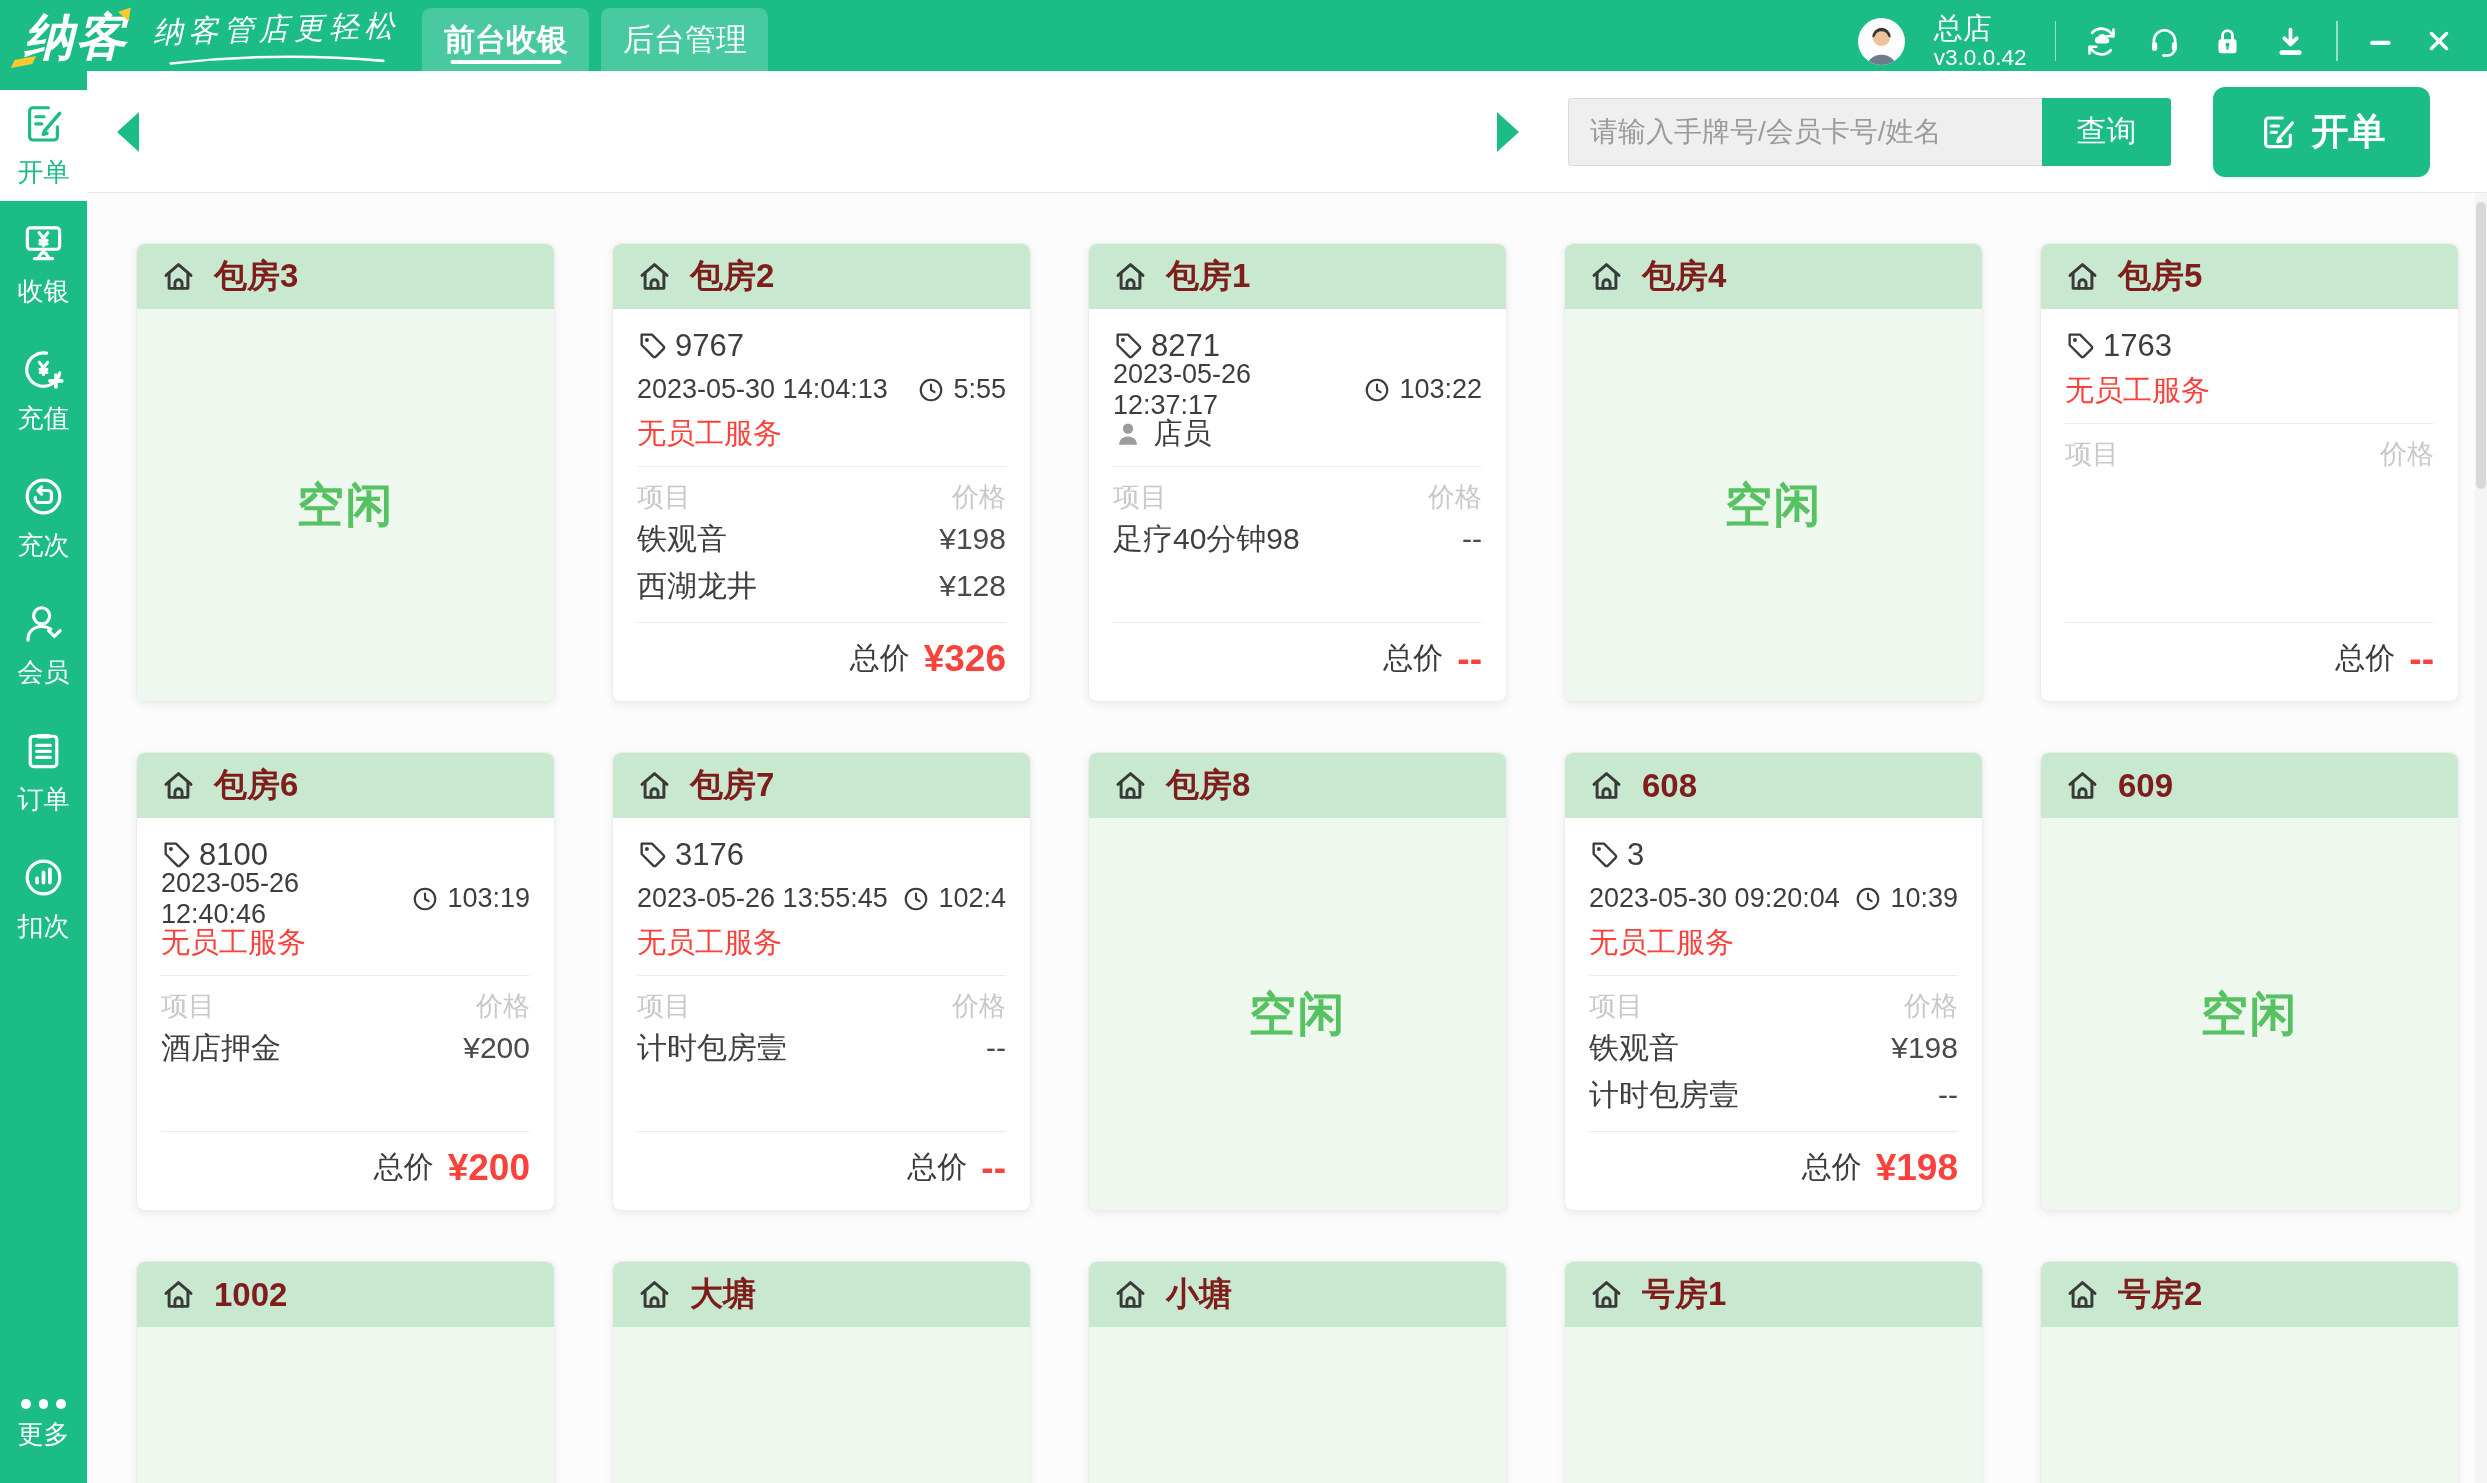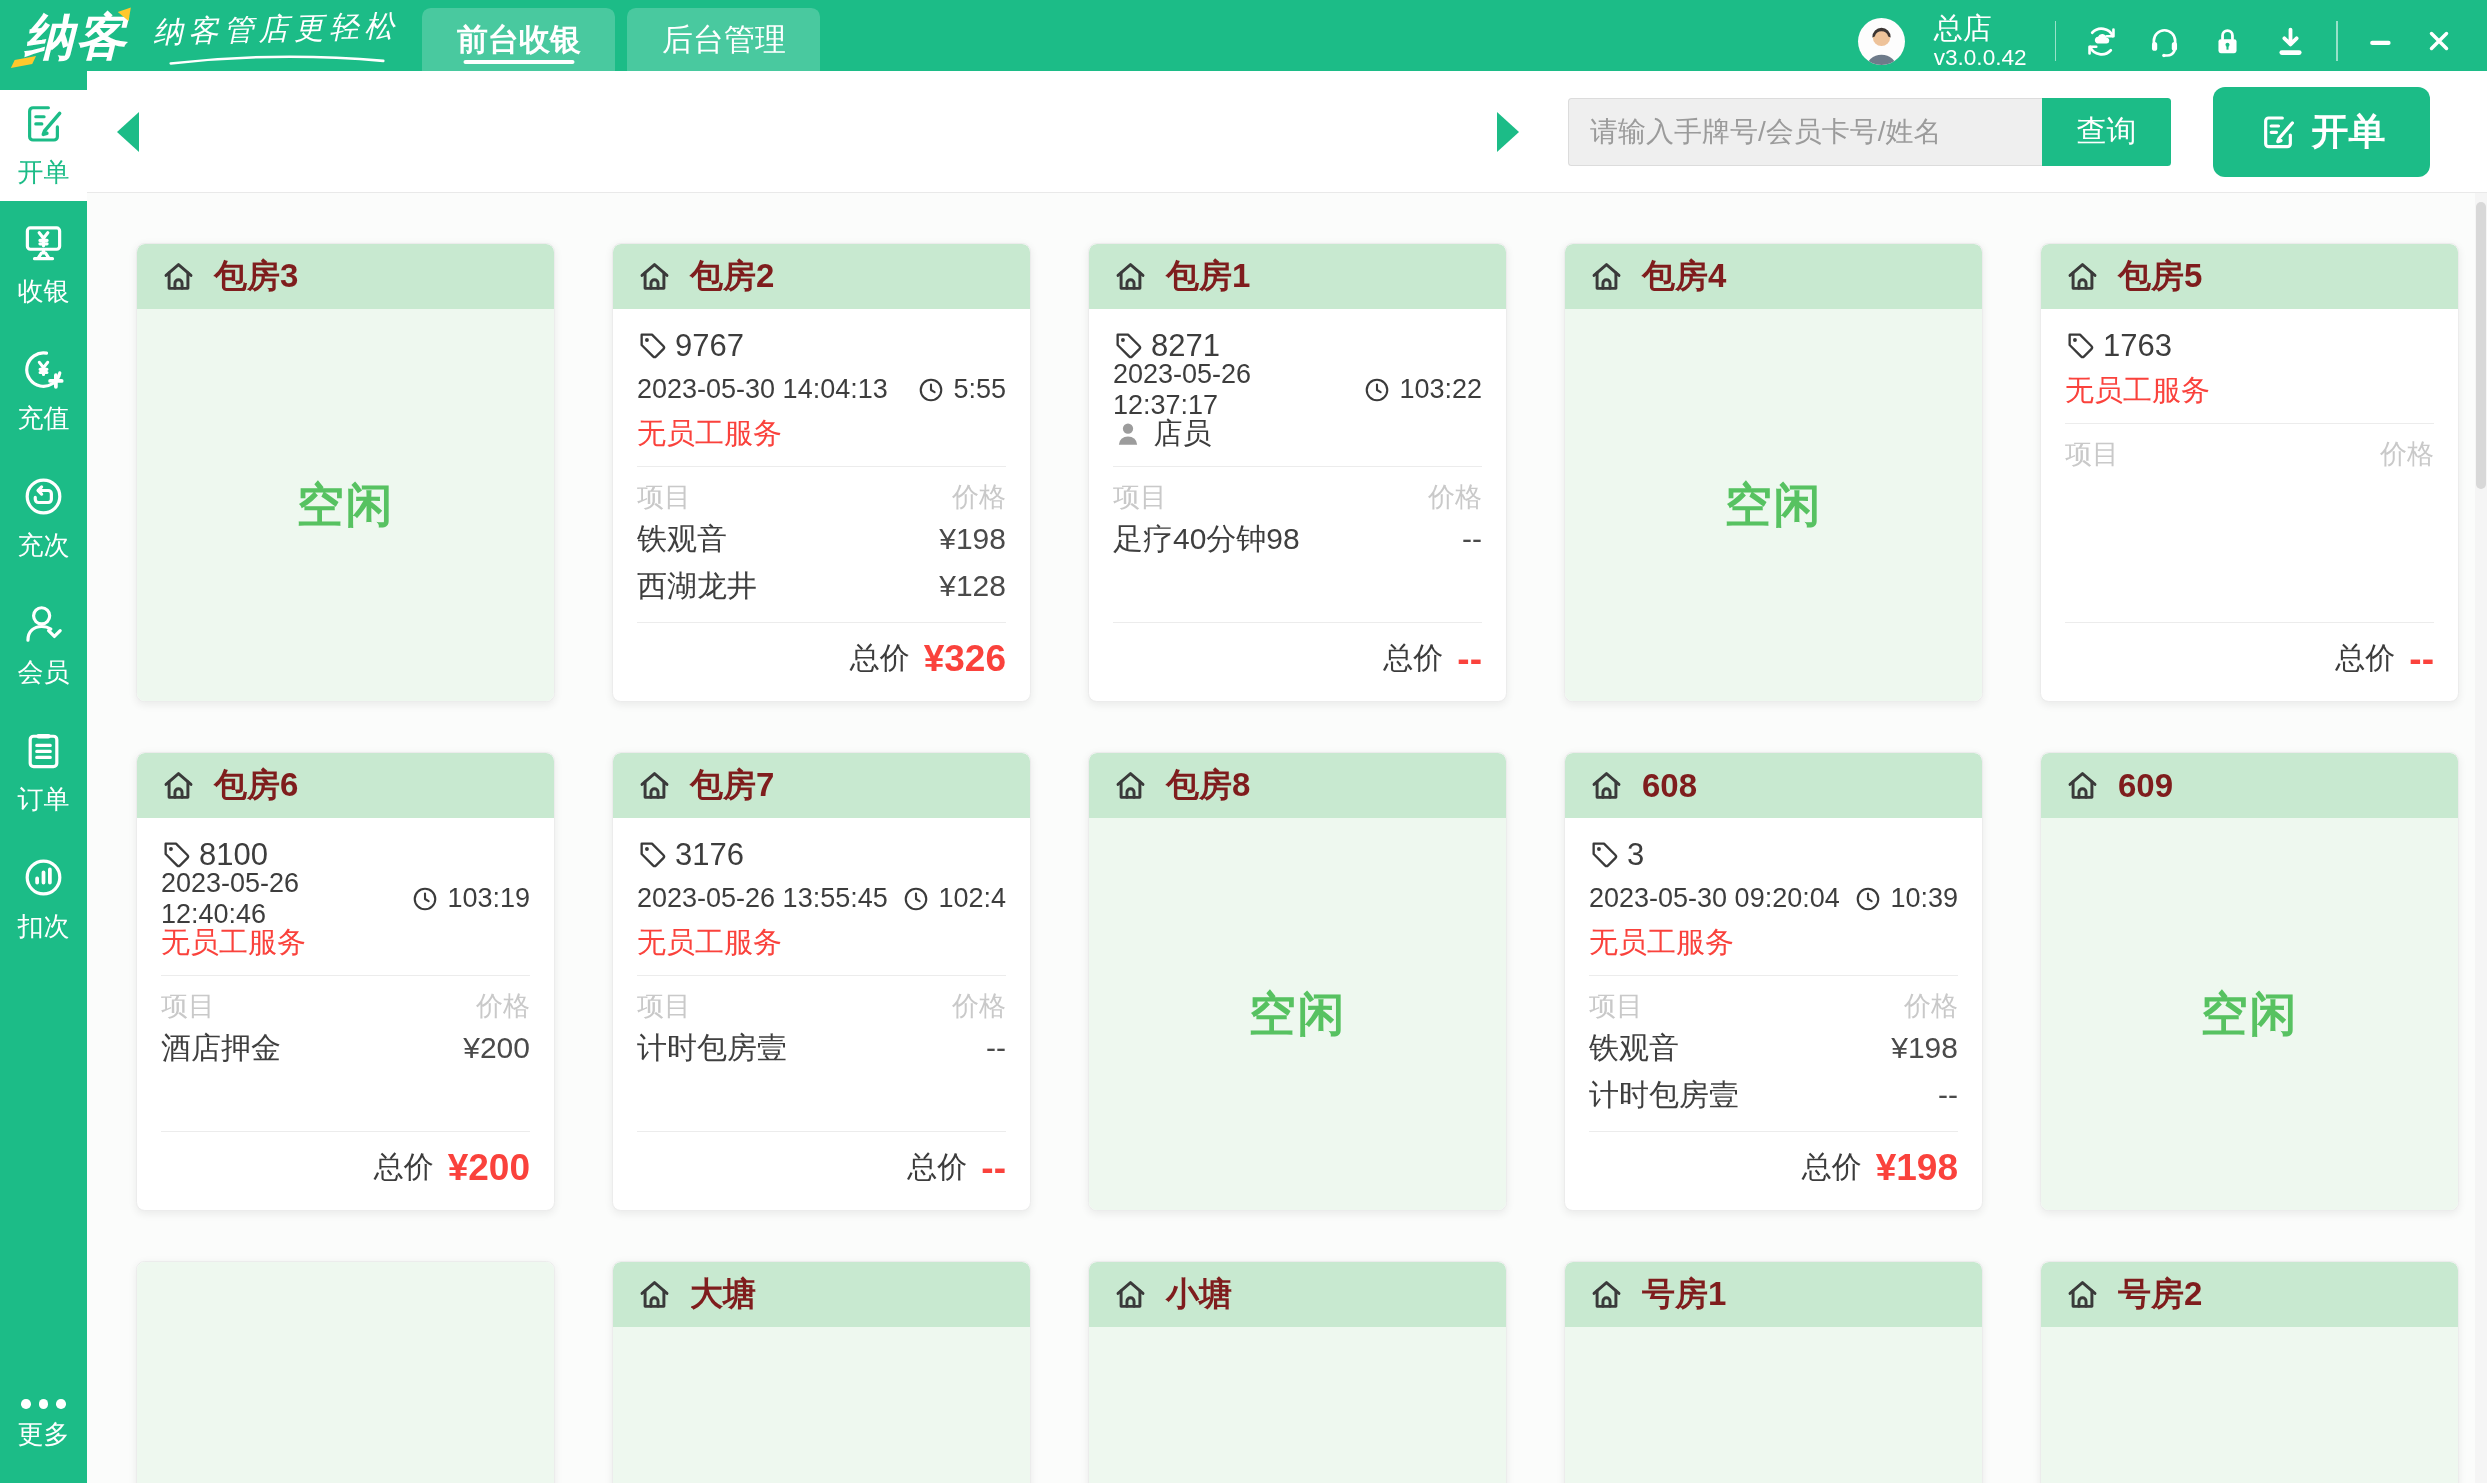--- a/index.html
+++ b/index.html
@@ -14,21 +14,21 @@
   
   .topbar{position:absolute;left:0;top:0;width:2487px;height:71px;background:var(--green);
     display:flex;align-items:flex-end;color:#fff;}
   .logo{display:flex;align-items:center;gap:26px;padding-left:24px;}
   .brand{position:relative;font-size:50px;font-weight:bold;font-style:italic;letter-spacing:1.7px;}
   .brand .acc1{position:absolute;left:-10.4px;bottom:5.2px;width:19px;height:7.8px;background:var(--yellow);transform:skewX(-35deg) rotate(-12deg);}
   .brand .acc2{position:absolute;right:-7px;top:1.7px;width:0;height:0;border-left:7.8px solid transparent;border-right:7.8px solid transparent;border-bottom:12px solid var(--yellow);transform:rotate(40deg);}
   .slogan-wrap{display:flex;flex-direction:column;align-items:center;gap:3.5px;}
   .slogan{font-size:30px;font-style:italic;letter-spacing:5.2px;font-family:"Liberation Serif","DejaVu Serif",serif;transform:rotate(-1.5deg);}
   .tabs{align-self:flex-end;display:flex;gap:12px;margin-left:22.6px;height:63px;}
-  .tab{width:193px;height:63px;background:var(--tabbg);border-radius:8.7px 8.7px 0 0;
+  .tab{width:167px;height:63px;background:var(--tabbg);border-radius:8.7px 8.7px 0 0;
     display:flex;align-items:center;justify-content:center;font-size:31px;position:relative;cursor:pointer;}
   .tab.active{font-weight:bold;}
   .tab.active::after{content:"";position:absolute;bottom:7px;left:50%;transform:translateX(-50%);
     width:111px;height:4.3px;background:#fff;border-radius:2.6px;}
   .top-right{margin-left:auto;display:flex;align-items:center;gap:28px;padding-right:33px;}
   .avatar{width:49px;height:49px;border-radius:50%;overflow:hidden;flex:none;cursor:pointer;}
   .store-col{display:flex;flex-direction:column;line-height:1.15;}
   .store-name{font-size:29px;}
   .store-ver{font-size:22.6px;}
   .vdiv{width:1.7px;height:40px;background:rgba(255,255,255,.55);}
@@ -655,20 +655,30 @@
               <path d="M9.7 19.7 v-3.3 a2.3 2.3 0 0 1 4.6 0 v3.3"></path>
             </svg>
           </span>
       <span class="room-name">609</span>
     </div>
       <div class="card-body idle">
         <span class="idle-text">空闲</span>
       </div>
       </div>
       <div class="card">
+    <div class="card-head">
+      <span>
+            <svg viewBox="0 0 24 24" fill="none" stroke="currentColor" stroke-width="1.9" stroke-linecap="round" stroke-linejoin="round">
+              <path d="M3.9 11.3 12 4.3 l8.1 7"></path>
+              <path d="M5.9 9.7 V19.7 h12.2 V9.7"></path>
+              <path d="M9.7 19.7 v-3.3 a2.3 2.3 0 0 1 4.6 0 v3.3"></path>
+            </svg>
+          </span>
+      <span class="room-name">1002</span>
+    </div>
       <div class="card-body idle">
         
       </div>
       </div>
       <div class="card">
     <div class="card-head">
       <span>
             <svg viewBox="0 0 24 24" fill="none" stroke="currentColor" stroke-width="1.9" stroke-linecap="round" stroke-linejoin="round">
               <path d="M3.9 11.3 12 4.3 l8.1 7"></path>
               <path d="M5.9 9.7 V19.7 h12.2 V9.7"></path>

